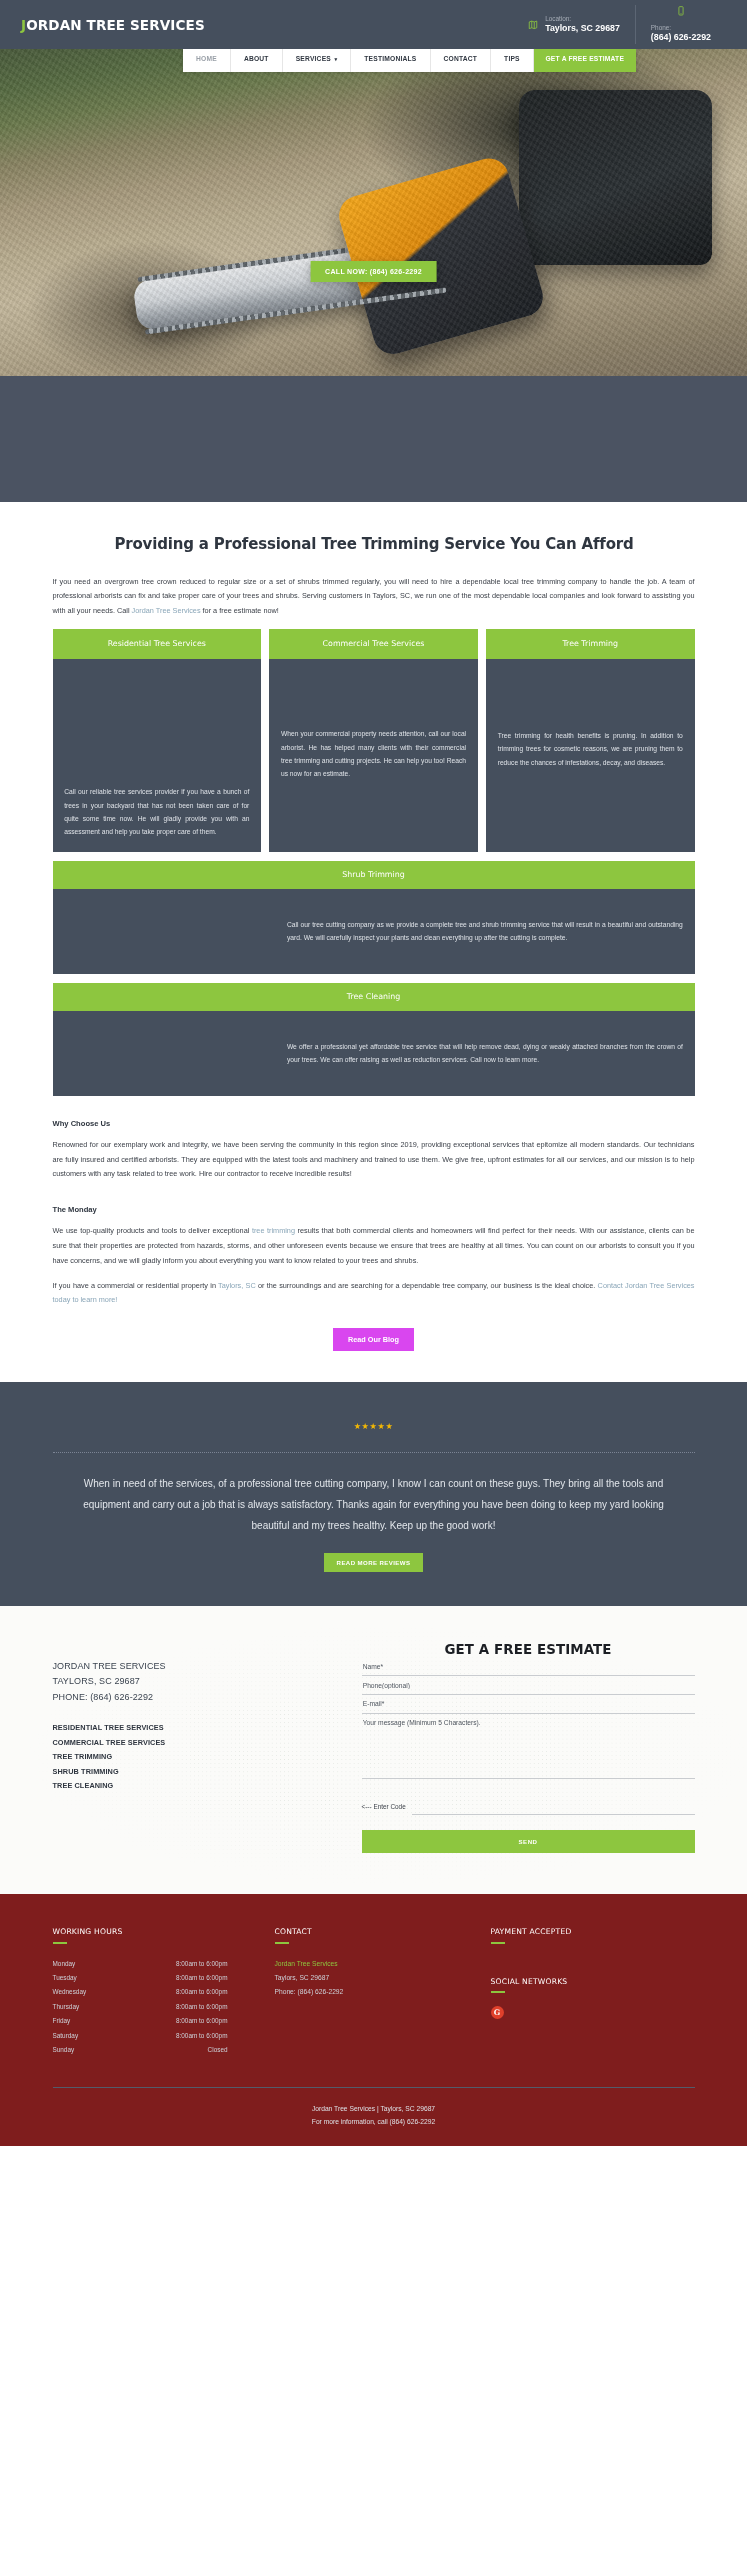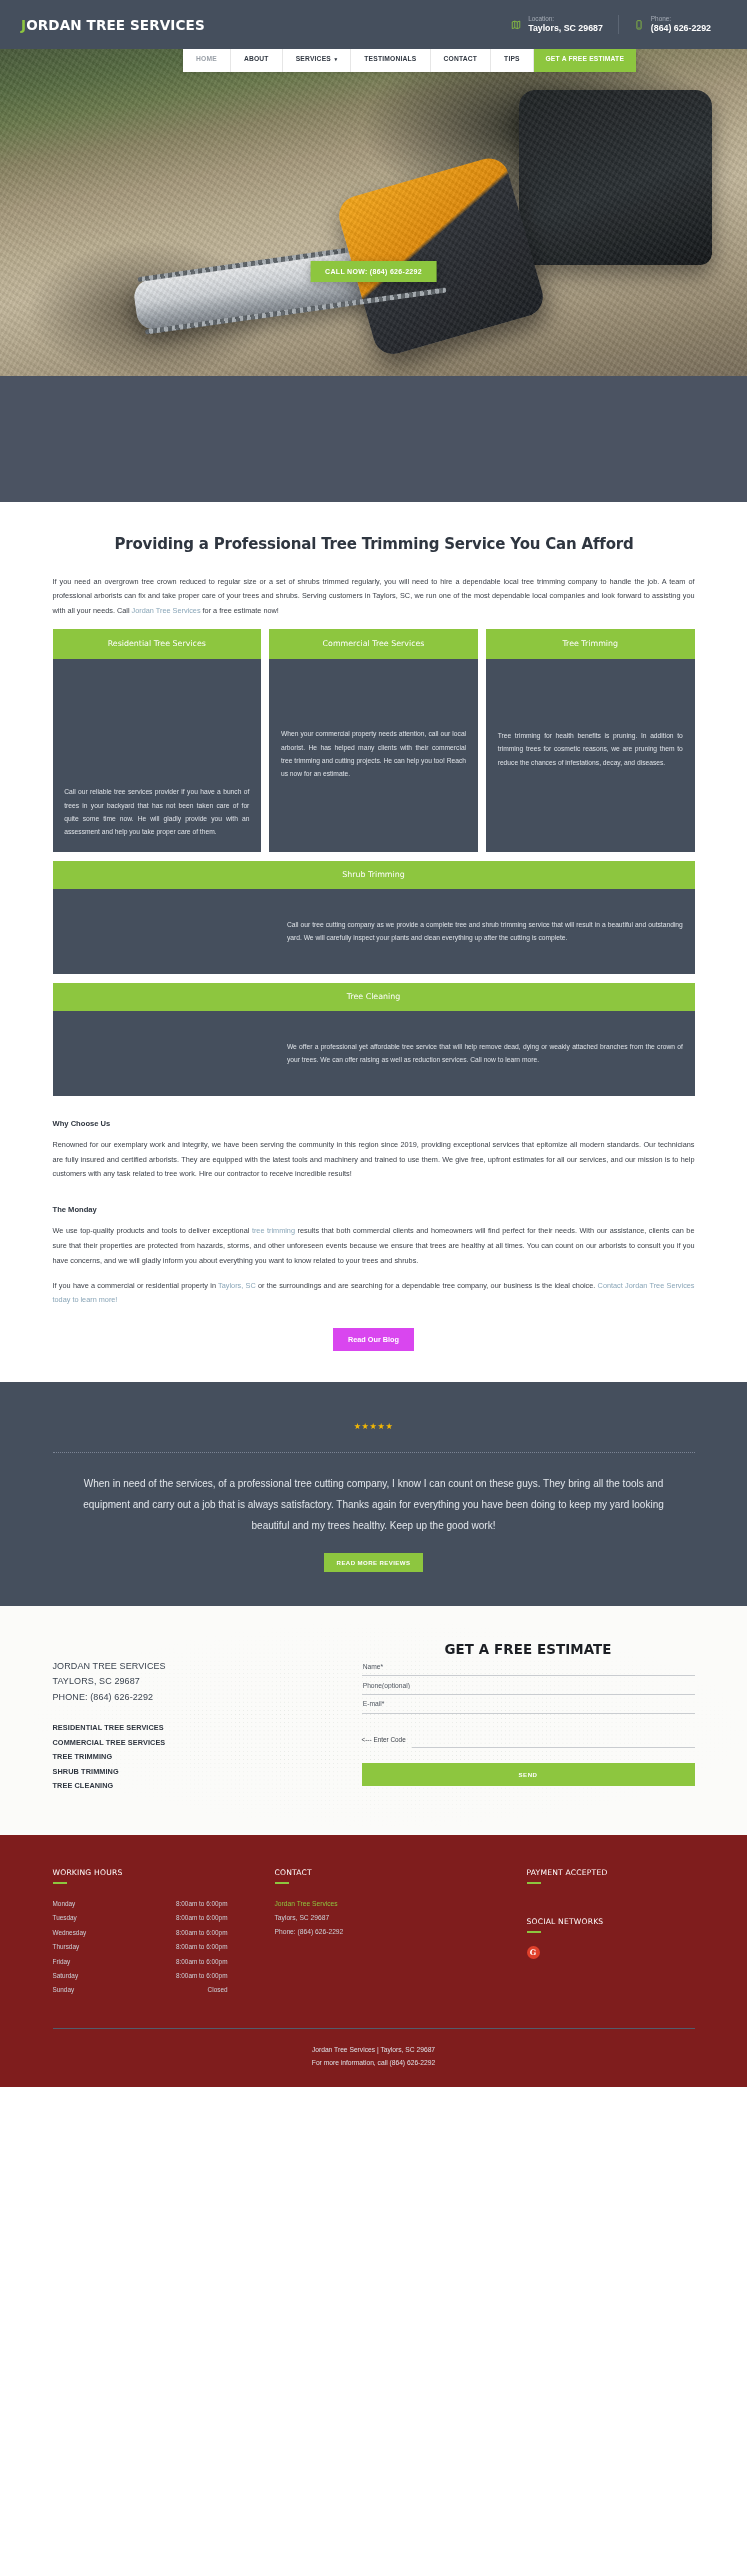--- a/index.html
+++ b/index.html
@@ -37,21 +37,21 @@
     display: flex;
     align-items: center;
     gap: 0;
   }
   .info-block {
     display: flex;
     align-items: center;
     gap: 7px;
     padding: 0 15px;
   }
-  .info-block + .info-block { border-left: 0.6px solid #5c6674; }
+  .info-block + .info-block { border-left: 0.6px solid #5c6674; flex-direction: column; }
   .info-ico { color: #8dc63f; width: 10px; height: 11.7px; display:block; }
   .info-text .label {
     font-size: 6.4px;
     color: #a6adb7;
     line-height: 1.3;
   }
   .info-text .value {
     font-size: 8.8px;
     color: #ffffff;
     font-weight: 600;
@@ -373,21 +373,21 @@
 
   
   .footer {
     background: #7f1d1d;
     color:#ced3da;
     padding: 33px 0 0;
   }
   .footer .cols { display:flex; }
   .fcol-1 { width: 222px; }
   .fcol-2 { width: 216px; }
-  .fcol-3 { flex:1;margin-left:36px; }
+  .fcol-3 { flex:1; }
   .footer h4 {
     font-size: 7.6px; font-weight: 400; color:#ffffff;
     letter-spacing:0.2px; text-transform: uppercase;
     font-family:"DejaVu Sans", sans-serif;
   }
   .footer .bar { width: 14px; height:1.8px; background:#8dc63f; margin: 5.3px 0 13px; }
   .hours-row {
     display:flex; justify-content:space-between;
     width: 175px;
     font-size: 6.4px; line-height: 2.25; color:#cdd2d9;
@@ -569,20 +569,23 @@
       <h2>GET A FREE ESTIMATE</h2>
       <div class="field">
         <input type="text" placeholder="Name*" style="">
       </div>
       <div class="field">
         <input type="text" placeholder="Phone(optional)" style="">
       </div>
       <div class="field">
         <input type="text" placeholder="E-mail*" style="">
       </div>
+      <div class="field">
+        <textarea placeholder="Your message (Minimum 5 Characters)." style=""></textarea>
+      </div>
       <div class="captcha-row">
         <span class="hint">&lt;--- Enter Code</span>
         <span class="codebox">
           <input type="text" value="" style="">
         </span>
       </div>
       <button class="send-btn">SEND</button>
     </div>
   </div>
 </div>

